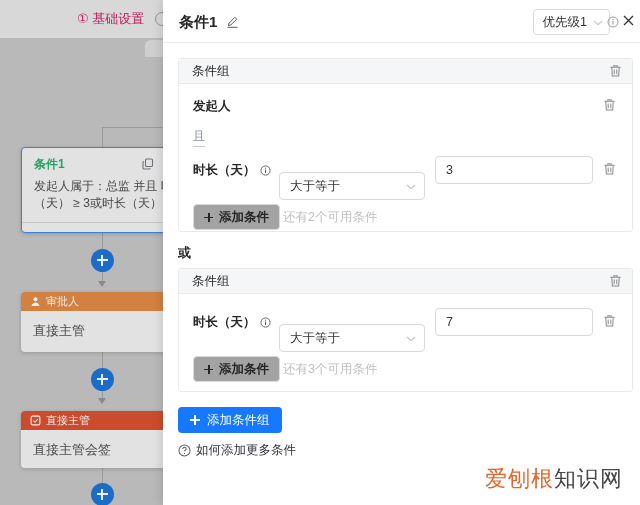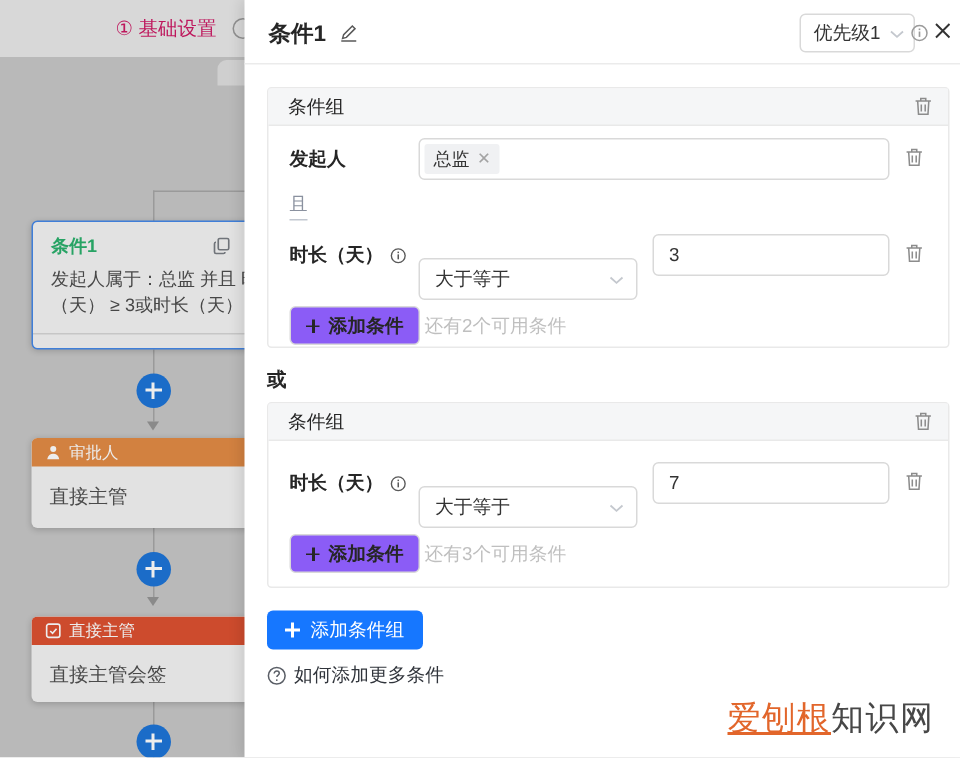--- a/index.html
+++ b/index.html
@@ -60,34 +60,34 @@
 
   .row-label { position:absolute; left:14px; font-size:12.5px; font-weight:bold; color:#262626; line-height:16px; display:flex; align-items:center; gap:4px; }
   .fbox { position:absolute; height:28px; border:1px solid #D9D9D9; border-radius:4px; background:#fff; }
   .tag-box { left:100px; width:314px; padding:3px; }
   .tag { display:inline-flex; align-items:center; gap:5px; height:20px; background:#F0F1F3; border-radius:2px; padding:0 6px; font-size:12px; color:#333; }
   .tag-x { color:#A3A3A3; font-size:11px; cursor:pointer; line-height:1; }
   .op-select { left:100px; width:146px; line-height:26px; font-size:12.5px; color:#333; padding-left:10px; cursor:pointer;margin-top:16px; }
   .op-select .chev { position:absolute; right:8px; top:11px; }
   .val-input { position:absolute; left:256px; width:158px; height:28px; border:1px solid #D9D9D9; border-radius:4px; font-size:12.5px; color:#333; padding:0 10px; outline:none; font-family:inherit; }
   .logic-label { position:absolute; left:14px; font-size:12px; color:#8A919F; border-bottom:1px solid #C2C7D0; padding-bottom:1px; cursor:pointer; }
-  .add-cond-btn { position:absolute; left:14px; height:26px; line-height:24px; border:1px solid #D9D9D9; border-radius:4px; background:#8b5cf6; padding:0 10px; font-size:12.5px; font-weight:bold; color:#262626; cursor:pointer; display:flex; align-items:center; gap:6px; }
+  .add-cond-btn { position:absolute; left:14px; height:26px; line-height:24px; border:1px solid #D9D9D9; border-radius:4px; background:#a3a3a3; padding:0 10px; font-size:12.5px; font-weight:bold; color:#262626; cursor:pointer; display:flex; align-items:center; gap:6px; }
   .add-cond-btn .plus { width:9px; height:9px; color:#262626; }
   .hint-text { position:absolute; left:104px; line-height:26px; font-size:12.5px; color:#BFBFBF; }
 
   .or-label { position:absolute; left:15px; top:244px; font-size:13px; font-weight:bold; color:#262626; }
 
   .add-group-btn { position:absolute; left:15px; top:407px; height:26px; background:#1677FF; border:none; border-radius:4px; color:#ffffff; font-size:12.5px; padding:0 12px; cursor:pointer; display:flex; align-items:center; gap:7px; font-family:inherit; }
   .add-group-btn .plus { width:10px; height:10px; color:#fff; }
 
   .help-link { position:absolute; left:15px; top:442px; display:flex; align-items:center; gap:5px; font-size:12.5px; color:#30343B; cursor:pointer; }
   .help-link .q-icon { color:#5A5E66; }
 
   .watermark { position:absolute; left:322px; top:464px; font-size:22px; letter-spacing:1px; white-space:nowrap; }
-  .wm-hl { color:#E2662B;text-decoration:underline; }
+  .wm-hl { color:#E2662B; }
   .wm-rest { color:#474747; }
 
   svg { display:block; }
 </style>
 </head>
 <body>
 
 <div class="screen">
 
   <div class="topbar">
@@ -188,26 +188,20 @@
       <div class="group-header">
         <span>条件组</span>
         <span class="group-trash">
           <svg width="13" height="14" viewBox="0 0 14 15">
               <path d="M1.5 3.5h11M5.2 3.5V1.8h3.6v1.7M3 3.5l.6 9.5h6.8l.6-9.5M5.6 6v5M8.4 6v5" fill="none" stroke="currentColor" stroke-width="1.1"></path>
             </svg>
         </span>
       </div>
 
       <span class="row-label" style="top:39px;">发起人</span>
-      <div class="fbox tag-box" style="top:33px;">
-        <span class="tag">
-          <span>总监</span>
-          <span class="tag-x">✕</span>
-        </span>
-      </div>
       <span class="row-trash" style="top:39px;">
         <svg width="13" height="14" viewBox="0 0 14 15">
             <path d="M1.5 3.5h11M5.2 3.5V1.8h3.6v1.7M3 3.5l.6 9.5h6.8l.6-9.5M5.6 6v5M8.4 6v5" fill="none" stroke="currentColor" stroke-width="1.1"></path>
           </svg>
       </span>
 
       <span class="logic-label" style="top:69px;">且</span>
 
       <span class="row-label" style="top:103px;">
         <span>时长（天）</span>

